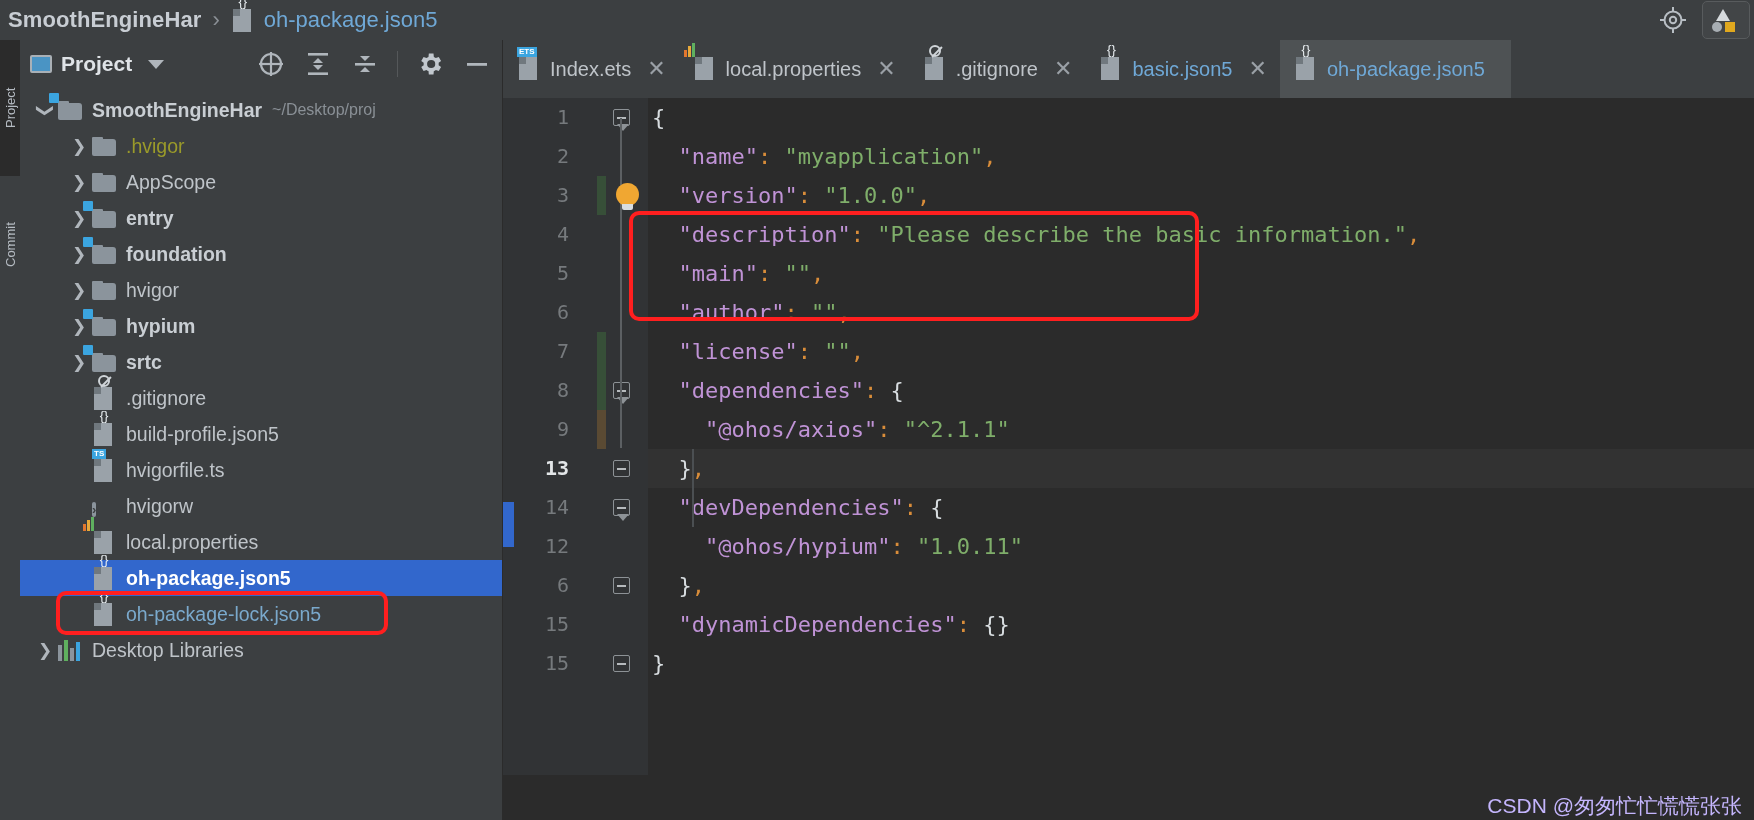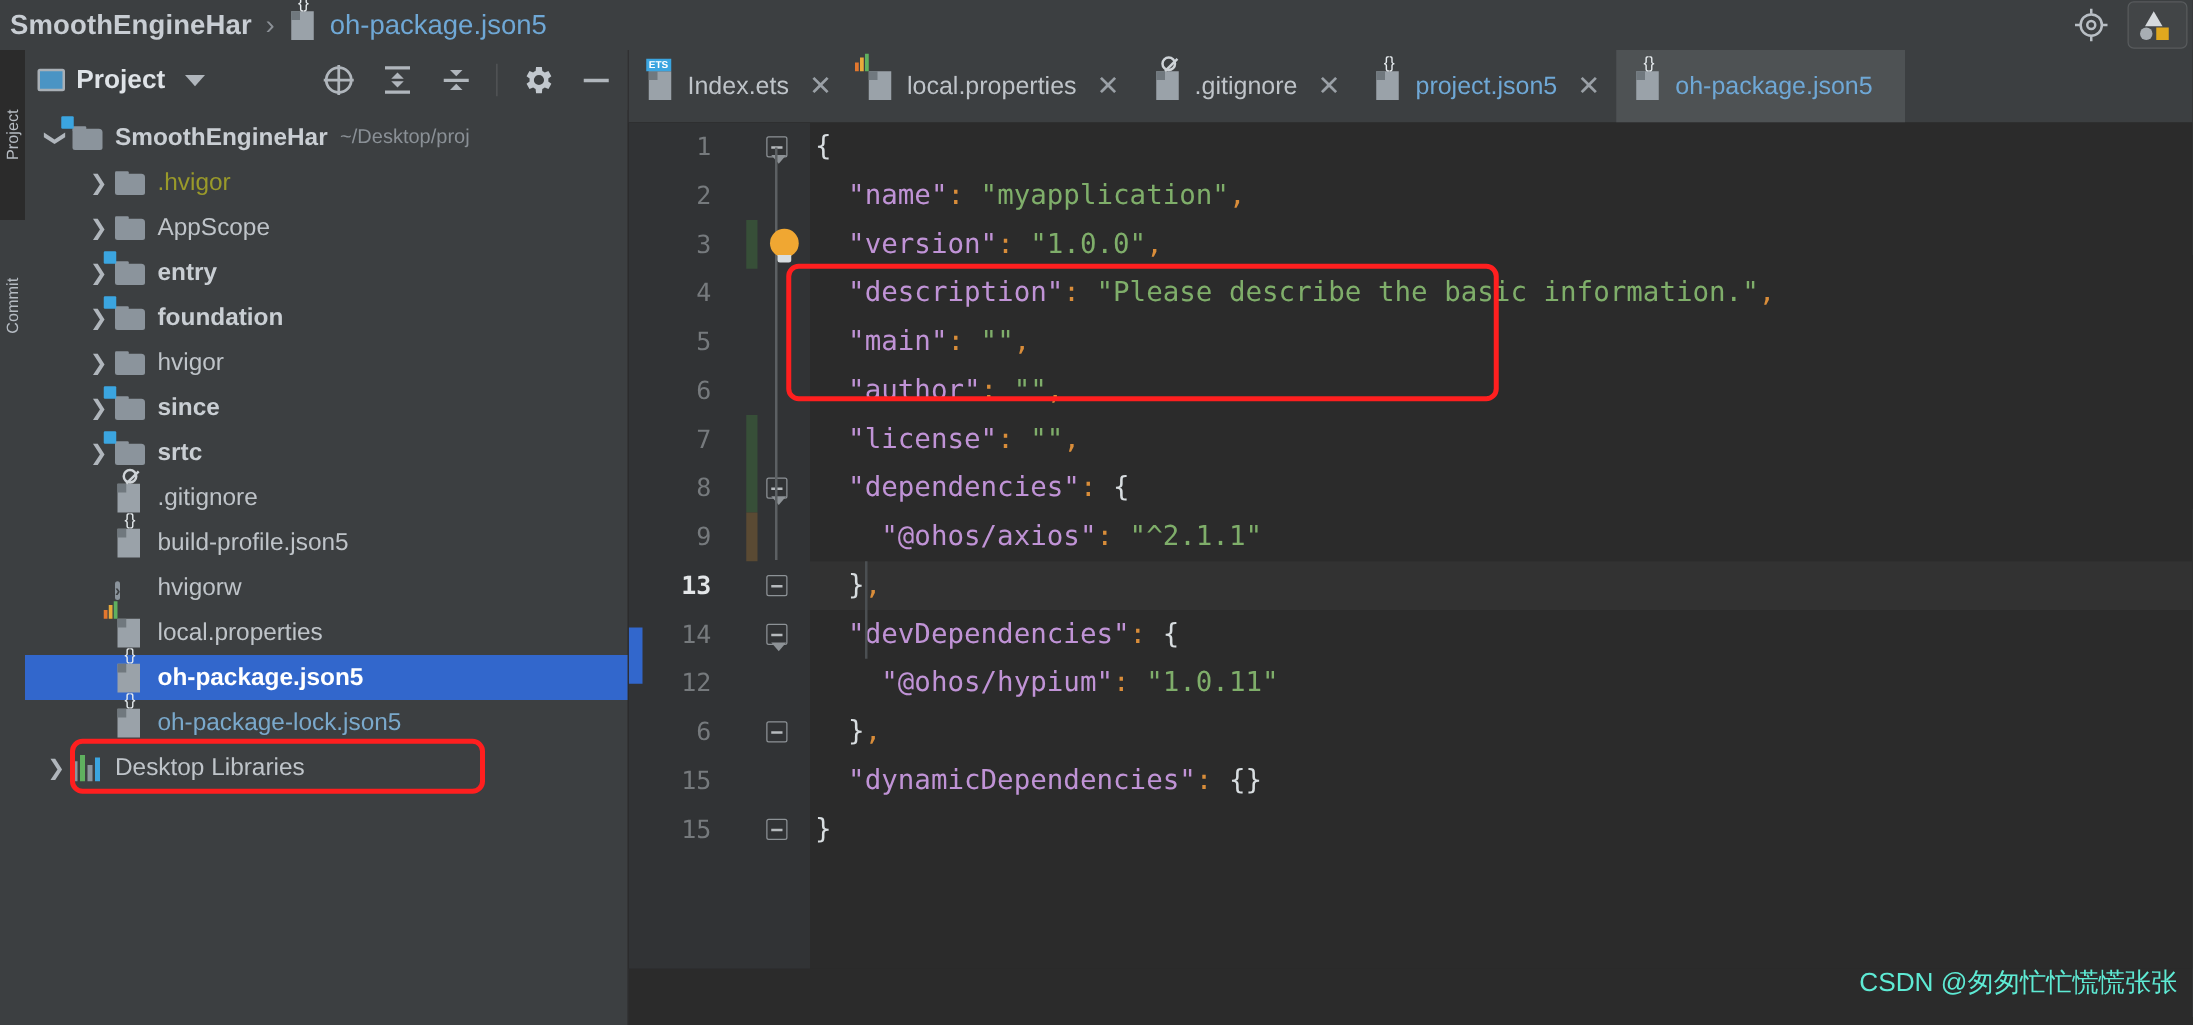--- a/index.html
+++ b/index.html
@@ -200,21 +200,21 @@
   .s { color: #7fae6a; }   
   .p { color: #d98d3a; }   
   .b { color: #d8dde0; }   
   .indentguide { position: absolute; width: 1.5px; background: #4b4f52; }
 
   .scrollmark {
     position: absolute; left: 0; width: 11px; background: #3267cc;
   }
 
   .watermark {
-    position: absolute; right: 12px; bottom: 20px; color: #5eead4;
+    position: absolute; right: 12px; bottom: 0; color: #c4b5fd;
     font-size: 21px; z-index: 60;
   }
 </style>
 </head>
 <body>
 
 <div id="app">
 
   <div class="titlebar">
     <span class="bc-root">SmoothEngineHar</span>
@@ -324,36 +324,41 @@
           <span class="tlabel bold">foundation</span>
         </div>
         <div class="trow">
           <span class="chev indent2">❯</span>
           <span class="ticon"><span class="ico-folder"><span class="tab"></span><span class="body"></span></span></span>
           <span class="tlabel">hvigor</span>
         </div>
         <div class="trow">
           <span class="chev indent2">❯</span>
           <span class="ticon"><span class="ico-folder"><span class="tab"></span><span class="body"></span><span class="badge"></span></span></span>
-          <span class="tlabel bold">since</span>
+          <span class="tlabel bold">hypium</span>
         </div>
         <div class="trow">
           <span class="chev indent2">❯</span>
           <span class="ticon"><span class="ico-folder"><span class="tab"></span><span class="body"></span><span class="badge"></span></span></span>
           <span class="tlabel bold">srtc</span>
         </div>
         <div class="trow">
           <span class="chev blank indent2">❯</span>
           <span class="ticon"><span class="ico-file"><span class="sheet"></span><span class="fold"></span><span class="ban"></span></span></span>
           <span class="tlabel">.gitignore</span>
         </div>
         <div class="trow">
           <span class="chev blank indent2">❯</span>
           <span class="ticon"><span class="ico-file"><span class="sheet"></span><span class="fold"></span><span class="curly">{}</span></span></span>
           <span class="tlabel">build-profile.json5</span>
+        </div>
+        <div class="trow">
+          <span class="chev blank indent2">❯</span>
+          <span class="ticon"><span class="ico-file"><span class="sheet"></span><span class="fold"></span><span class="tag">TS</span></span></span>
+          <span class="tlabel">hvigorfile.ts</span>
         </div>
         <div class="trow">
           <span class="chev blank indent2">❯</span>
           <span class="ticon"><span class="ico-term">›</span></span>
           <span class="tlabel">hvigorw</span>
         </div>
         <div class="trow">
           <span class="chev blank indent2">❯</span>
           <span class="ticon"><span class="ico-file"><span class="sheet"></span><span class="fold"></span><span class="bars">
                 <i style="height:7px;background:#e2772e"></i>
@@ -406,21 +411,21 @@
           <span class="name plain">local.properties</span>
           <span class="close">✕</span>
         </div>
         <div class="etab">
           <span style="display: inline-block; width: 24px; height: 26px; position: relative;"><span class="ico-file"><span class="sheet"></span><span class="fold"></span><span class="ban"></span></span></span>
           <span class="name plain">.gitignore</span>
           <span class="close">✕</span>
         </div>
         <div class="etab">
           <span style="display: inline-block; width: 24px; height: 26px; position: relative;"><span class="ico-file"><span class="sheet"></span><span class="fold"></span><span class="curly">{}</span></span></span>
-          <span class="name">project.json5</span>
+          <span class="name">basic.json5</span>
           <span class="close">✕</span>
         </div>
         <div class="etab active">
           <span style="display: inline-block; width: 24px; height: 26px; position: relative;"><span class="ico-file"><span class="sheet"></span><span class="fold"></span><span class="curly">{}</span></span></span>
           <span class="name">oh-package.json5</span>
         </div>
       </div>
 
 
     <div class="codewrap">

